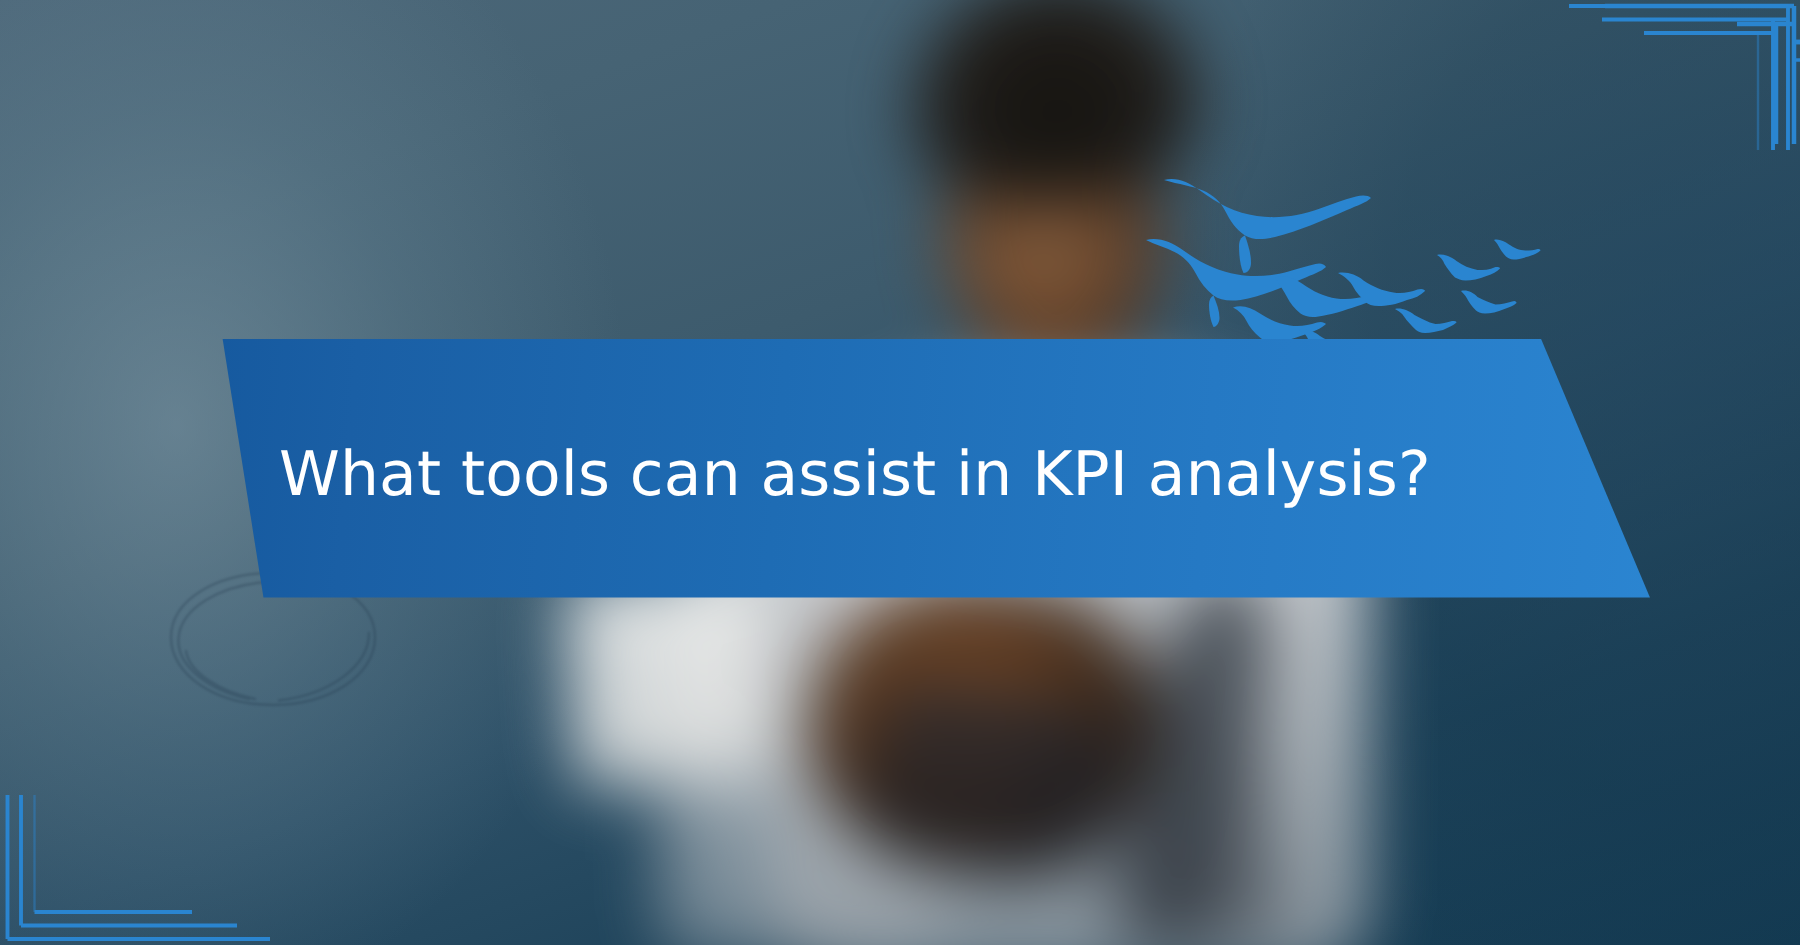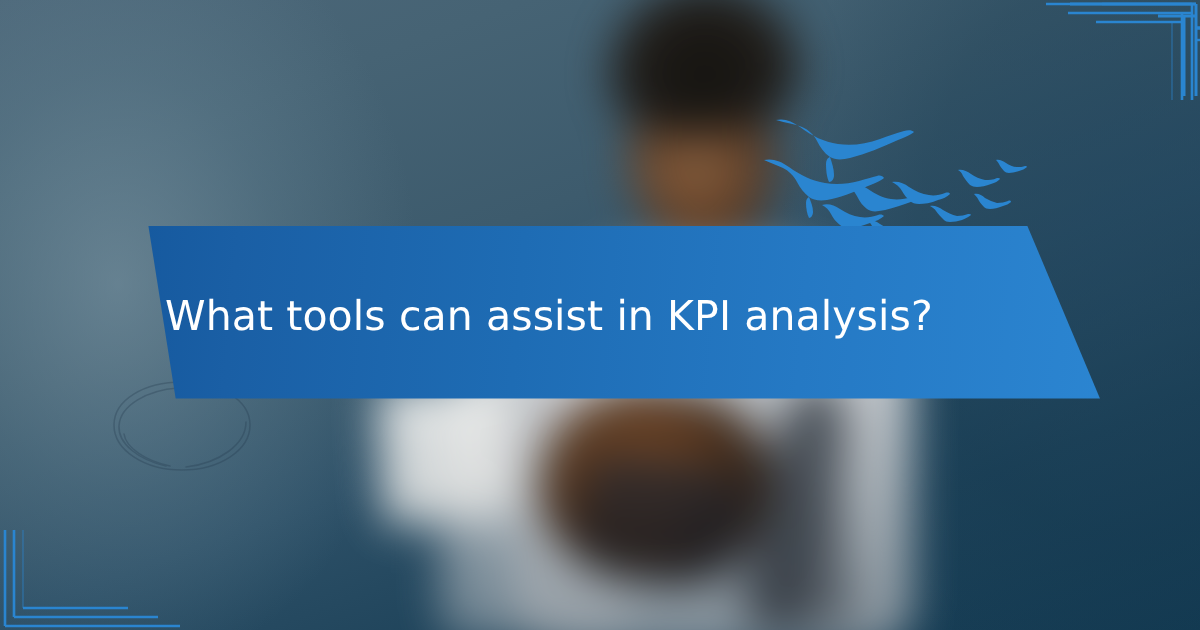--- a/index.html
+++ b/index.html
@@ -232,21 +232,21 @@
     display: flex;
     align-items: center;
   }
   .banner-text {
     color: #ffffff;
     font-size: 41px;
     font-weight: 400;
     letter-spacing: 0.1px;
     line-height: 1.15;
     white-space: nowrap;
-    margin-left: 69px;
+    margin-left: 90px;
     margin-top: 10px;
     text-rendering: geometricPrecision;
   }
 </style>
 </head>
 <body>
 
 <div id="stage">
 
   <div class="bg-base"></div>

